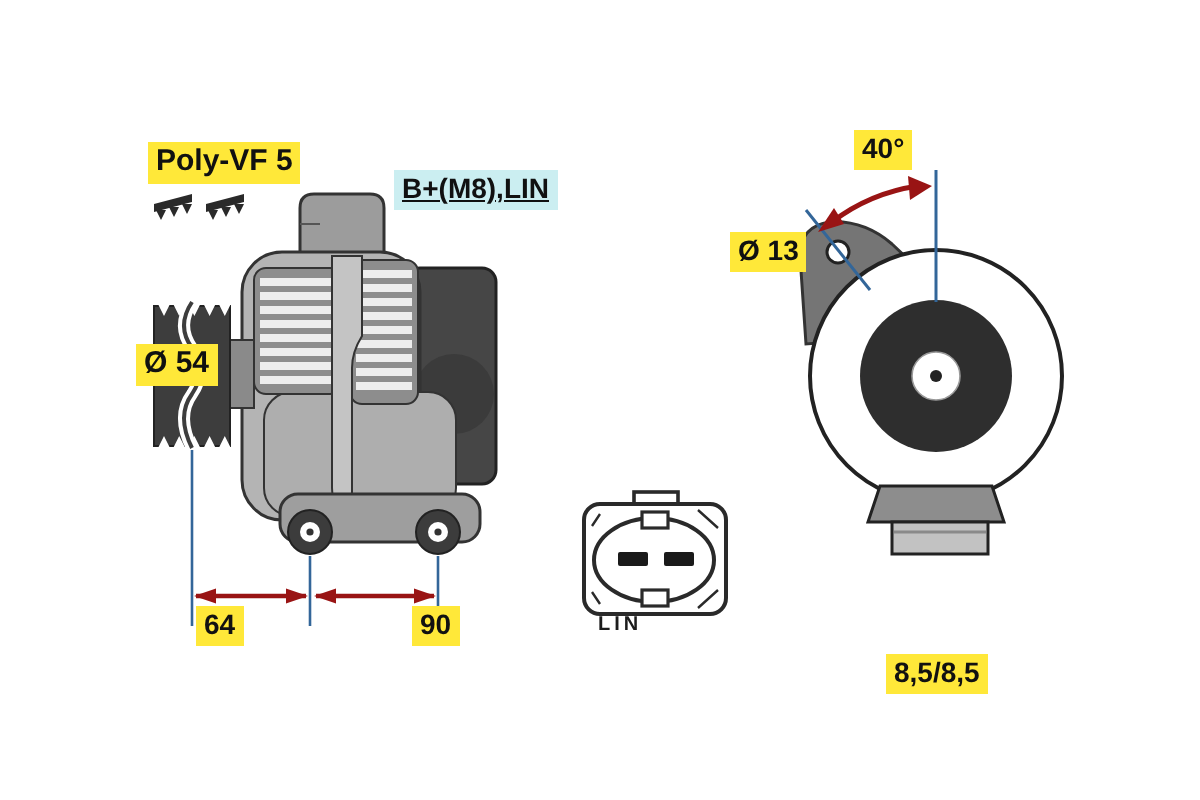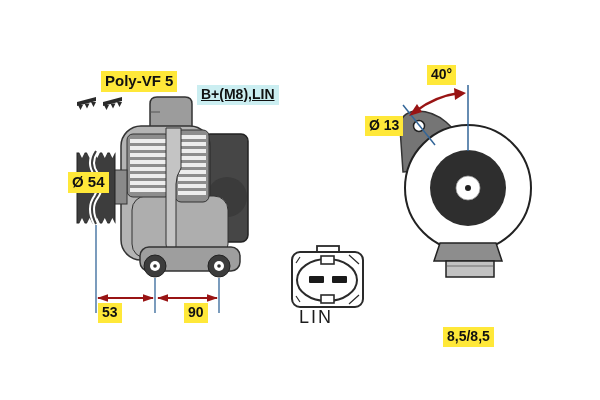--- a/index.html
+++ b/index.html
@@ -16,22 +16,22 @@
   }
   #drawing{position:absolute;left:0;top:0;}
   .tag{
     position:absolute;display:inline-block;background:var(--label-bg);
     color:var(--ink);font-weight:bold;font-size:14px;line-height:1.25;
     padding:1px 4px;white-space:nowrap;
   }
   .tag.big{font-size:15px;}
   .tag.cyan{background:var(--terminal-bg);}
   .plain{
-    position:absolute;color:#1c1c1c;font-size:18px;letter-spacing:2px;
-    font-weight:400;white-space:nowrap;
+    position:absolute;color:#1c1c1c;font-size:10px;letter-spacing:2px;
+    font-weight:700;white-space:nowrap;
   }
   .icon{position:absolute;}
 </style>
 </head>
 <body>
 
 <div id="stage">
 
   <svg id="drawing" width="600" height="400" viewBox="0 0 600 400">
 
@@ -142,42 +142,42 @@
       <line x1="403" y1="105" x2="435" y2="145" style="stroke:var(--dim-blue);" stroke-width="1.5"></line>
 
       <g style="stroke:var(--arrow-red);fill:var(--arrow-red);">
         <path d="M459,93 A93,93 0 0 0 416,111" fill="none" stroke-width="2.4"></path>
         <polygon points="466,93 454,88 455,100" stroke="none"></polygon>
         <polygon points="409,116 422,112 417,104" stroke="none"></polygon>
       </g>
     </g>
   </svg>
 
-  <span class="tag big" style="left:74px;top:71px;margin-left:27px;">Poly-VF 5</span>
+  <span class="tag big" style="left:74px;top:71px;">Poly-VF 5</span>
 
   <span class="icon" style="left:77px;top:96px;">
     <svg width="52" height="16" viewBox="0 0 52 16">
       <g fill="#2a2a2a">
         <path d="M0,6 L19,1 L19,5 L0,10 Z"></path>
         <path d="M1,9 l5,0 l-2.5,5 z M7.5,7.5 l5,0 l-2.5,5 z M14,6 l5,0 l-2.5,5 z"></path>
         <g transform="translate(26,0)">
           <path d="M0,6 L19,1 L19,5 L0,10 Z"></path>
           <path d="M1,9 l5,0 l-2.5,5 z M7.5,7.5 l5,0 l-2.5,5 z M14,6 l5,0 l-2.5,5 z"></path>
         </g>
       </g>
     </svg>
   </span>
 
   <span class="tag cyan" style="left:197px;top:85px;text-decoration:underline;">B+(M8),LIN</span>
 
   <span class="tag big" style="left:36px;top:172px;margin-left:32px;">Ø 54</span>
 
-  <span class="tag" style="left:98px;top:303px;">53</span>
+  <span class="tag" style="left:98px;top:303px;">64</span>
 
-  <span class="tag" style="left:184px;top:303px;">90</span>
+  <span class="tag" style="left:206px;top:303px;">90</span>
 
   <span class="plain" style="left:299px;top:307px;">LIN</span>
 
   <span class="tag" style="left:427px;top:65px;text-align:center;">40°</span>
 
   <span class="tag" style="left:365px;top:116px;">Ø 13</span>
 
   <span class="tag" style="left:443px;top:283px;margin-top:44px;">8,5/8,5</span>
 </div>
 

